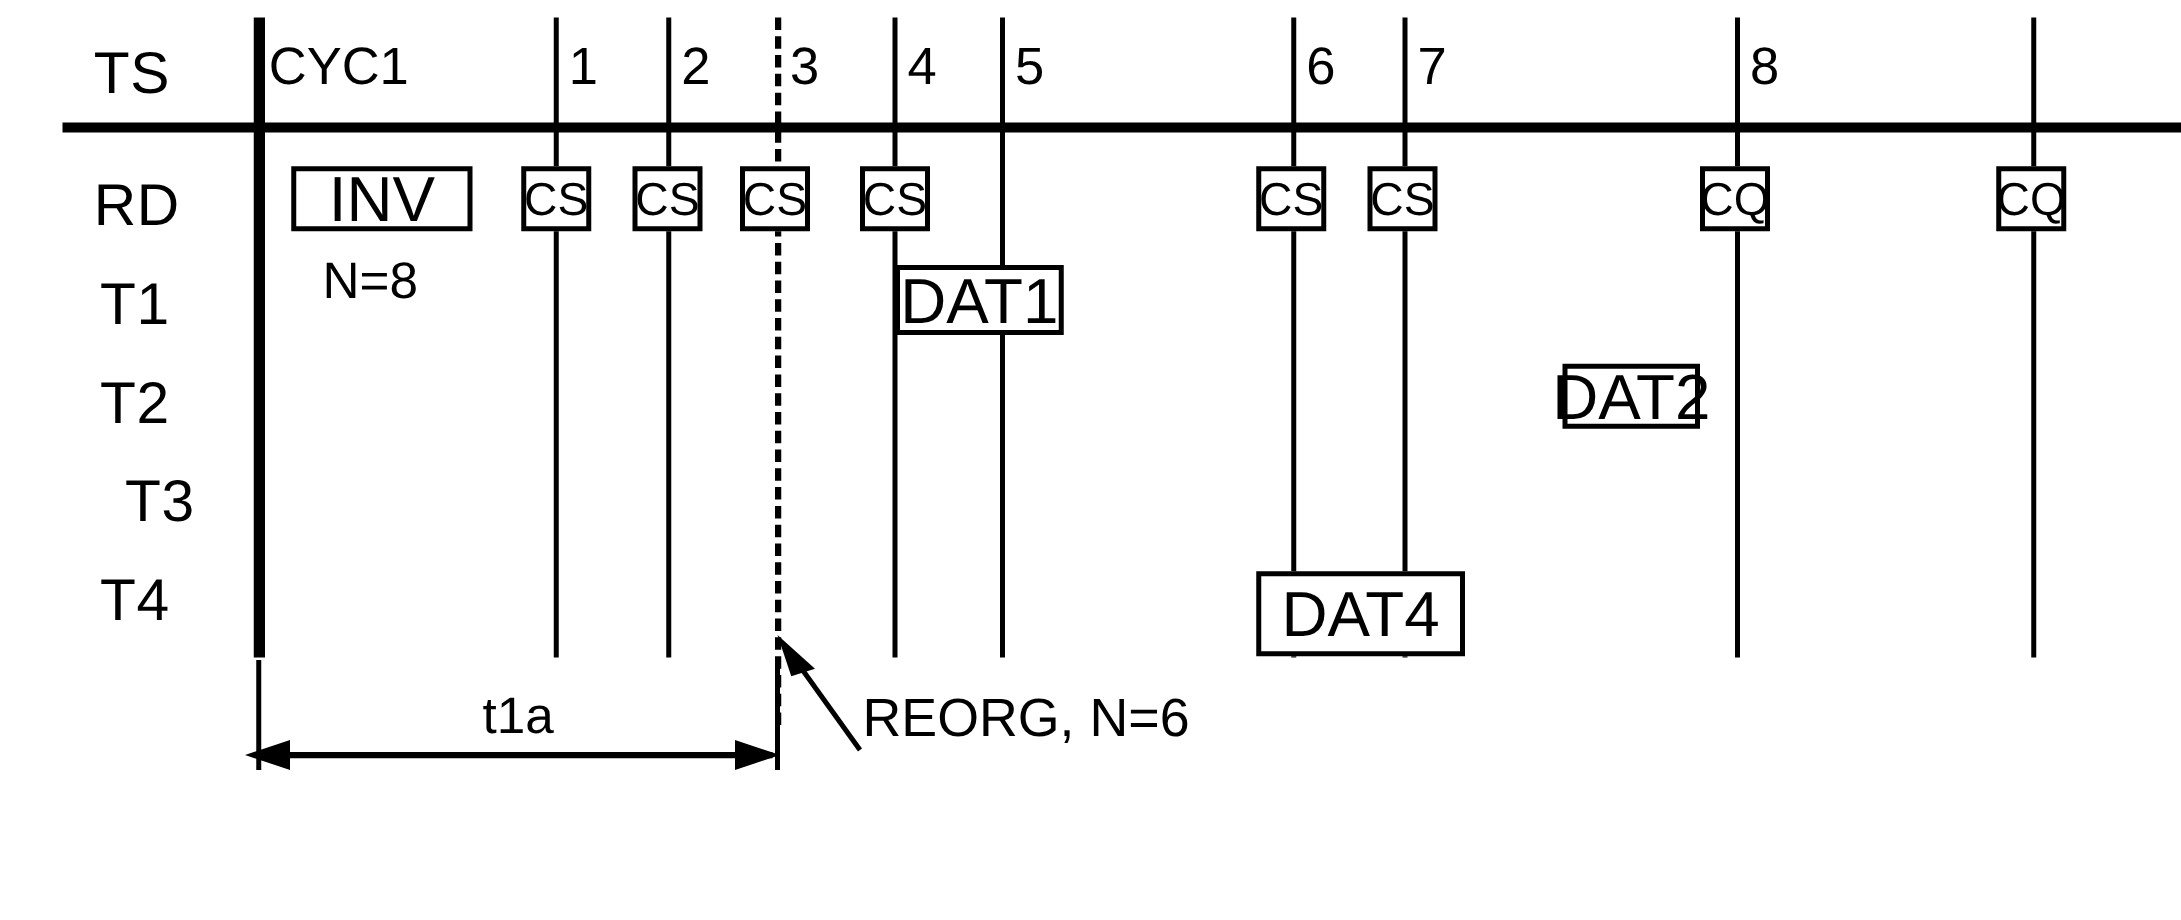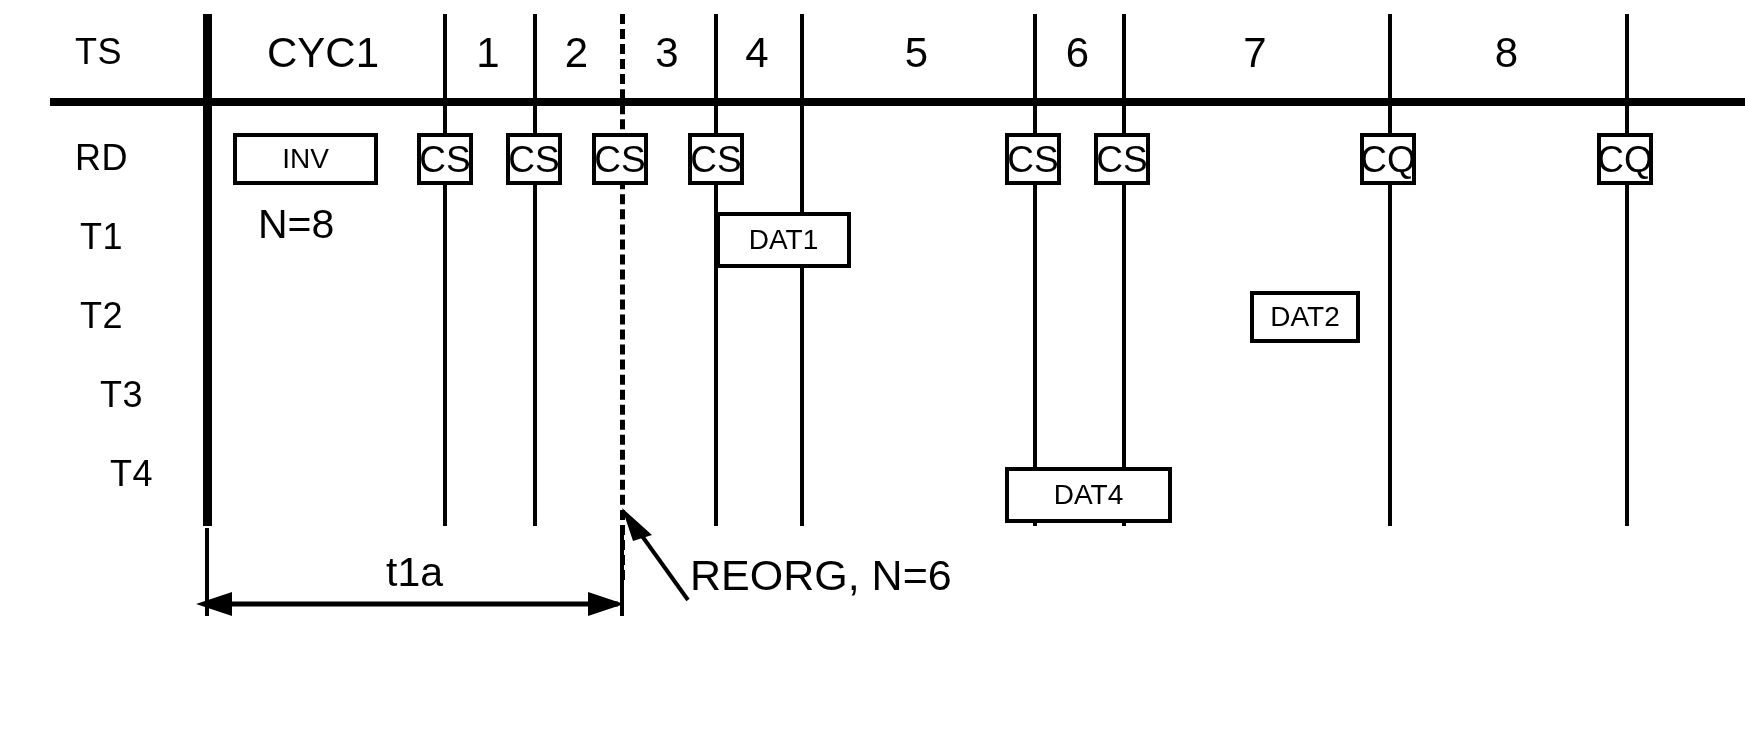--- a/index.html
+++ b/index.html
@@ -30,47 +30,47 @@
     border-left: 5px dashed #000000;
     width: 0;
   }
   .hline {
     position: absolute;
     background: #000000;
     height: 8px;
   }
   .rowlabel {
     position: absolute;
-    font-size: 36px;
+    font-size: 47px;
     line-height: 1;
     letter-spacing: 0.5px;
     white-space: nowrap;
   }
   .colhdr {
     position: absolute;
     font-size: 42px;
     line-height: 1;
-    text-align: center;
     white-space: nowrap;
+    margin-left: 12px;
   }
   .sigbox {
     position: absolute;
     box-sizing: border-box;
     border: 4px solid #000000;
     background: #ffffff;
     display: flex;
     align-items: center;
     justify-content: center;
     font-size: 37px;
     line-height: 1;
     white-space: nowrap;
     overflow: visible;
   }
   .sigbox.narrow { font-size: 37px; }
-  .sigbox.wide { font-size: 28px; }
+  .sigbox.wide { font-size: 51px; }
   .plaintext {
     position: absolute;
     font-size: 41px;
     line-height: 1;
     white-space: nowrap;
   }
   .note {
     position: absolute;
     font-size: 43px;
     line-height: 1;
@@ -119,37 +119,37 @@
   <div class="colhdr" style="left:714px; top:32px; width:86px;">4</div>
   <div class="colhdr" style="left:800px; top:32px; width:233px;">5</div>
   <div class="colhdr" style="left:1033px; top:32px; width:89px;">6</div>
   <div class="colhdr" style="left:1122px; top:32px; width:266px;">7</div>
   <div class="colhdr" style="left:1388px; top:32px; width:237px;">8</div>
 
   <div class="rowlabel" style="left:75px; top:140px;">RD</div>
   <div class="rowlabel" style="left:80px; top:219px;">T1</div>
   <div class="rowlabel" style="left:80px; top:298px;">T2</div>
   <div class="rowlabel" style="left:80px; top:377px;margin-left:20px;">T3</div>
-  <div class="rowlabel" style="left:80px; top:456px;margin-left:30px;">T4</div>
+  <div class="rowlabel" style="left:80px; top:456px;">T4</div>
 
   <div class="sigbox wide" style="left:233px; top:133px; width:145px; height:52px;">INV</div>
   <div class="plaintext" style="left:258px; top:204px;">N=8</div>
 
   <div class="sigbox narrow" style="left:417px; top:133px; width:56px; height:52px;">CS</div>
   <div class="sigbox narrow" style="left:506px; top:133px; width:56px; height:52px;">CS</div>
   <div class="sigbox narrow" style="left:592px; top:133px; width:56px; height:52px;">CS</div>
   <div class="sigbox narrow" style="left:688px; top:133px; width:56px; height:52px;">CS</div>
   <div class="sigbox narrow" style="left:1005px; top:133px; width:56px; height:52px;">CS</div>
   <div class="sigbox narrow" style="left:1094px; top:133px; width:56px; height:52px;">CS</div>
   <div class="sigbox narrow" style="left:1360px; top:133px; width:56px; height:52px;">CQ</div>
   <div class="sigbox narrow" style="left:1597px; top:133px; width:56px; height:52px;">CQ</div>
 
   <div class="sigbox wide" style="left:716px; top:212px; width:135px; height:56px;">DAT1</div>
   <div class="sigbox wide" style="left:1250px; top:291px; width:110px; height:52px;">DAT2</div>
-  <div class="sigbox wide" style="left:1005px; top:467px; width:167px; height:56px;text-align:center;">DAT4</div>
+  <div class="sigbox wide" style="left:1005px; top:457px; width:167px; height:68px;text-align:center;">DAT4</div>
 
   <svg class="overlay" viewBox="0 0 1745 736">
 
     <g>
       <line x1="688" y1="600" x2="632" y2="522" stroke="#000000" stroke-width="4"></line>
       <polygon points="622,508 652,535 633,541" fill="#000000"></polygon>
     </g>
 
     <g>
       <line x1="208" y1="604" x2="618" y2="604" stroke="#000000" stroke-width="5"></line>

